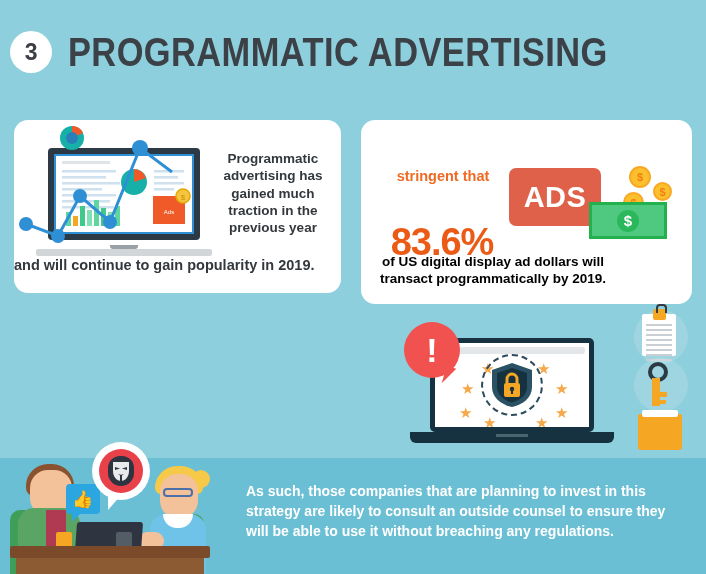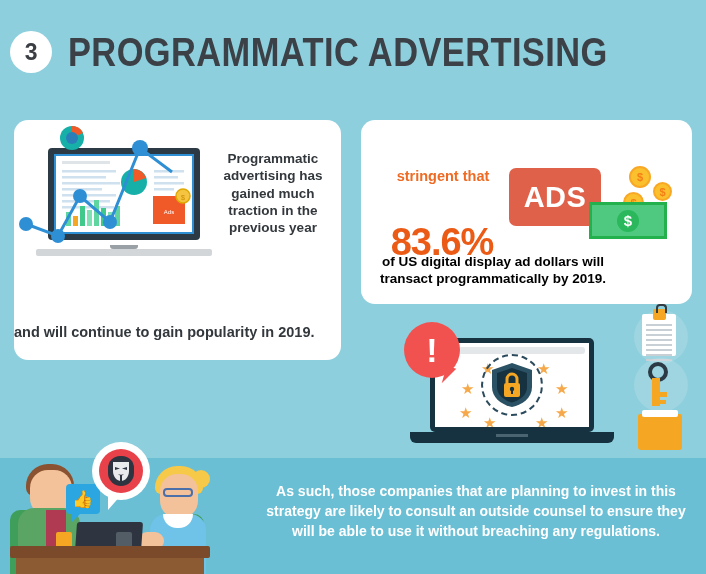--- a/index.html
+++ b/index.html
@@ -44,21 +44,21 @@
     transform-origin: left center;
     white-space: nowrap;
     line-height: 1;
   }
   
   .card {
     position: absolute;
     background: #ffffff;
     border-radius: 14px;
   }
-  #card-left  { left: 14px;  top: 120px; width: 327px; height: 240px; }
+  #card-left  { left: 14px;  top: 120px; width: 327px; height: 173px; }
   #card-right { left: 361px; top: 120px; width: 331px; height: 184px; }
   .left-text {
     position: absolute; right: 12px; top: 30px;
     width: 112px;
     font-size: 13.5px; line-height: 1.28;
     color: #33383d; font-weight: bold;
     text-align: center;
   }
   .left-bottom-text {
     position: absolute; left: 0; bottom: 20px;
@@ -196,24 +196,23 @@
   .key-icon { position:absolute; left:8px; top:52px; width:38px; height:44px; }
   .key-ring { position:absolute; left:8px; top:0; width:20px; height:20px; border:4px solid #2b3a44; border-radius:50%;}
   .key-shaft { position:absolute; left:12px; top:16px; width:8px; height:28px; background:#f5a623; }
   .key-tooth { position:absolute; left:20px; top:30px; width:7px; height:5px; background:#f5a623;}
   .key-tooth2 { position:absolute; left:20px; top:38px; width:6px; height:4px; background:#f5a623;}
   .folder-icon { position:absolute; left:6px; top:104px; width:44px; height:36px; background:#f5a623; border-radius:2px 2px 3px 3px;}
   .folder-tab { position:absolute; left:4px; top:-4px; width:36px; height:7px; background:#ffffff; border-radius:2px;}
   
   .bottom-text {
     position: absolute; left: 246px; top: 482px;
-    width: 430px; text-align: center;
+    width: 430px; text-align: left;
     color: #ffffff; font-size: 14px; font-weight: bold;
     line-height: 1.42;
-    margin-left: 15px;
   }
   
   .people { position: absolute; left: 0px; top: 440px; width: 245px; height: 134px; }
   .desk { position:absolute; left:10px; top:106px; width:200px; height:12px; background:#7b4a2a; border-radius:2px;}
   .desk-front { position:absolute; left:16px; top:118px; width:188px; height:16px; background:#8c5a33;}
   .chair-l { position:absolute; left:10px; top:70px; width:54px; height:64px; background:#3f9e5a; border-radius:10px 10px 0 0;}
   .chair-r { position:absolute; left:158px; top:74px; width:46px; height:60px; background:#3f9e5a; border-radius:10px 10px 0 0;}
   .man-body { position:absolute; left:18px; top:68px; width:62px; height:66px; background:#5aa563; border-radius:16px 16px 0 0;}
   .man-scarf { position:absolute; left:46px; top:70px; width:20px; height:64px; background:#b03a52; border-radius:0 0 4px 4px;}
   .man-head { position:absolute; left:30px; top:30px; width:42px; height:46px; background:#f3c29a; border-radius:18px;}

